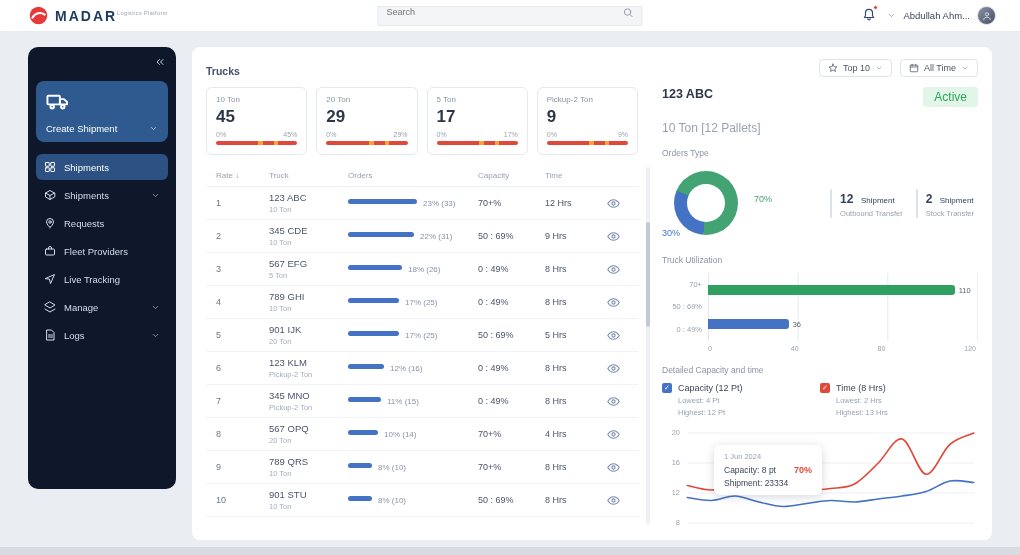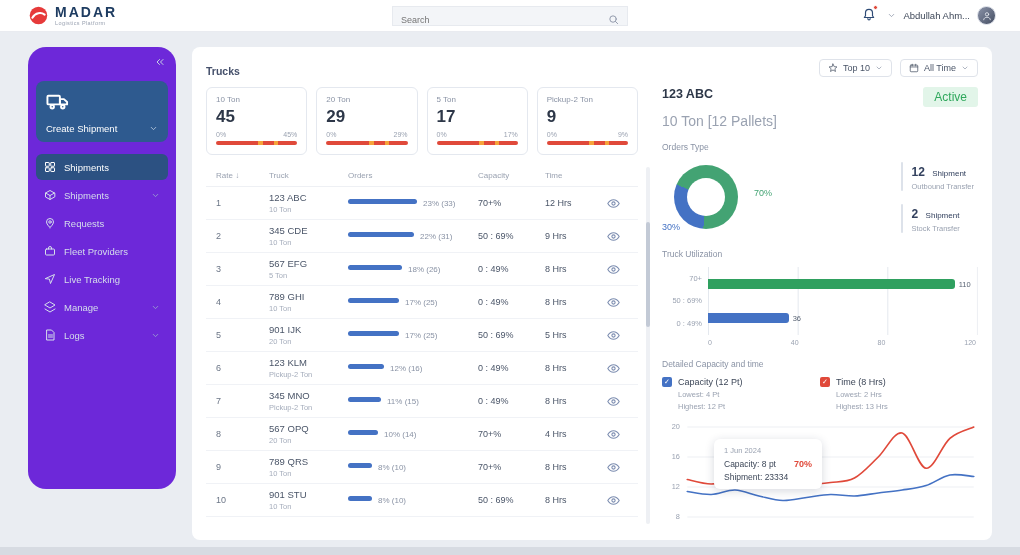--- a/index.html
+++ b/index.html
@@ -5,41 +5,41 @@
   *{box-sizing:border-box;margin:0;padding:0}
   html,body{width:1020px;height:555px}
   body{font-family:"Liberation Sans",sans-serif;background:#eaedf2;overflow:hidden;position:relative;-webkit-font-smoothing:antialiased}
   [data-icon]{display:inline-flex;align-items:center;justify-content:center}
   [data-icon] svg{width:100%;height:100%;display:block}
 
   
   .topbar{height:32px;background:#fff;display:flex;align-items:center;padding:0 24px 0 28px;border-bottom:1px solid #e9ebf0;position:relative}
   .logo{display:flex;align-items:center;gap:6px;cursor:pointer}
   .logo-mark{width:21px;height:21px;color:#e63a3a}
-  .logo-text-wrap{display:flex;flex-direction:column;line-height:1}
+  .logo-text-wrap{display:flex;line-height:1}
   .logo-name{font-size:14px;font-weight:bold;color:#1e3c61;letter-spacing:2px}
   .logo-sub{font-size:5.5px;color:#9aa2b1;margin-top:2px;letter-spacing:.4px}
-  .search-wrap{position:absolute;left:50%;transform:translateX(-50%);width:236px;height:20px;background:#f3f5f8;border:1px solid #e7eaef;border-radius:0;display:flex;align-items:flex-end;padding:0 8px}
+  .search-wrap{position:absolute;left:50%;transform:translateX(-50%);width:265px;height:20px;background:#f3f5f8;border:1px solid #e7eaef;border-radius:0;display:flex;align-items:flex-start;padding:0 8px}
   .search-input{flex:1;border:none;background:transparent;font-size:9px;color:#5a6474;outline:none;font-family:inherit}
   .search-ic{width:11px;height:11px;color:#8a93a5;cursor:pointer}
   .top-right{margin-left:auto;display:flex;align-items:center;gap:11px}
   .bell-wrap{position:relative;cursor:pointer}
   .bell-ic{width:14px;height:14px;color:#2d4a75}
   .bell-dot{position:absolute;top:-2px;right:-2px;width:5px;height:5px;border-radius:50%;background:#e0493a;border:1px solid #fff}
   .user-menu{display:flex;align-items:center;gap:7px;cursor:pointer}
   .chev-sm{width:9px;height:9px;color:#8a93a5}
   .user-name{font-size:9.5px;color:#3d4758}
   .avatar{width:19px;height:19px;border-radius:50%;background:linear-gradient(135deg,#8b93a8,#454e63);display:flex;align-items:center;justify-content:center;border:1.5px solid #d7dbe4}
   .avatar-ic{width:10px;height:10px;color:#e8ebf2}
 
   
   .content{position:absolute;top:47px;left:28px;right:28px;bottom:15px;display:flex;align-items:flex-start;gap:16px}
 
   
-  .sidebar{width:148px;height:442px;background:#6d28d9;border-radius:18px;padding:10px 8px;position:relative;flex-shrink:0}
+  .sidebar{width:148px;height:442px;background:#0f172a;border-radius:10px;padding:10px 8px;position:relative;flex-shrink:0}
   .collapse-btn{position:absolute;top:9px;right:10px;width:12px;height:12px;color:#c6d2e4;cursor:pointer}
   .create-btn{margin:24px 0 12px;background:#2e5a8f;border-radius:8px;padding:9px 10px 8px;cursor:pointer}
   .truck-ic{width:23px;height:23px;color:#fff}
   .create-row{display:flex;align-items:center;justify-content:space-between;margin-top:6px}
   .create-label{color:#fff;font-size:9.5px}
   .create-chev{width:9px;height:9px;color:#cdd9ea}
   .menu{display:flex;flex-direction:column;gap:2px}
   .menu-item{display:flex;align-items:center;gap:8px;padding:7px 8px;border-radius:6px;color:#d5deeb;cursor:pointer;font-size:9.5px}
   .menu-item.active{background:#2c5182;color:#fff}
   .mi-ic{width:12px;height:12px;flex-shrink:0}
@@ -79,30 +79,30 @@
   .orders-bar{height:5px;border-radius:3px;background:#4472c4;flex-shrink:0}
   .orders-label{font-size:8px;color:#8a93a5;white-space:nowrap}
   .cap,.time{font-size:9px;color:#4a5568}
   .view-btn{width:13px;height:13px;color:#7c8db0;cursor:pointer}
   .tbl-scroll{position:absolute;right:-12px;top:80px;bottom:4px;width:4px;background:#eef0f4;border-radius:2px}
   .tbl-thumb{width:4px;height:105px;background:#c3cad6;border-radius:2px;margin-top:55px}
 
   
   .detail-head{display:flex;justify-content:space-between;align-items:flex-start}
   .detail-title{font-size:12.5px;font-weight:bold;color:#2d3748}
-  .detail-sub{font-size:14px;color:#9aa2b1;margin-top:12px}
+  .detail-sub{font-size:12px;color:#9aa2b1;margin-top:20px}
   .badge{background:#e2f5e9;color:#2fa85c;font-size:12px;padding:3px 11px;border-radius:3px}
   .sec-label{font-size:8.5px;color:#8a93a5;margin-top:13px}
   .donut-row{display:flex;align-items:center;margin-top:6px}
   .donut-wrap{position:relative;width:112px;height:78px}
   .donut{position:absolute;left:12px;top:7px;width:64px;height:64px;border-radius:50%}
   .donut::after{content:"";position:absolute;inset:13px;background:#fff;border-radius:50%}
   .donut-pct-main{position:absolute;right:2px;top:30px;font-size:9px;color:#43a373}
   .donut-pct-sec{position:absolute;left:0;bottom:4px;font-size:9px;color:#4472c4}
-  .legend{margin-left:auto;display:flex;flex-direction:column;gap:13px;padding-right:4px}
+  .legend{margin-left:auto;display:flex;flex-direction:row;gap:13px;padding-right:4px}
   .legend-item{display:flex;gap:8px}
   .legend-rule{width:2px;background:#dde2ea;border-radius:1px}
   .legend-num{font-size:12px;font-weight:bold;color:#33415e}
   .legend-unit{font-size:8px;color:#33415e;margin-left:3px}
   .legend-desc{font-size:7.5px;color:#9aa2b1;margin-top:2px}
 
   
   .u-chart{display:flex;margin-top:8px}
   .u-labels{width:46px;display:flex;flex-direction:column;justify-content:space-around;text-align:right;padding-right:6px;font-size:7.5px;color:#9aa2b1;height:68px}
   .u-plot{flex:1;height:68px;display:flex;flex-direction:column;justify-content:space-around;position:relative;border-right:1px solid #eef0f4;background-image:linear-gradient(90deg,#e4e8ee 1px,transparent 1px);background-size:33.333% 100%}

